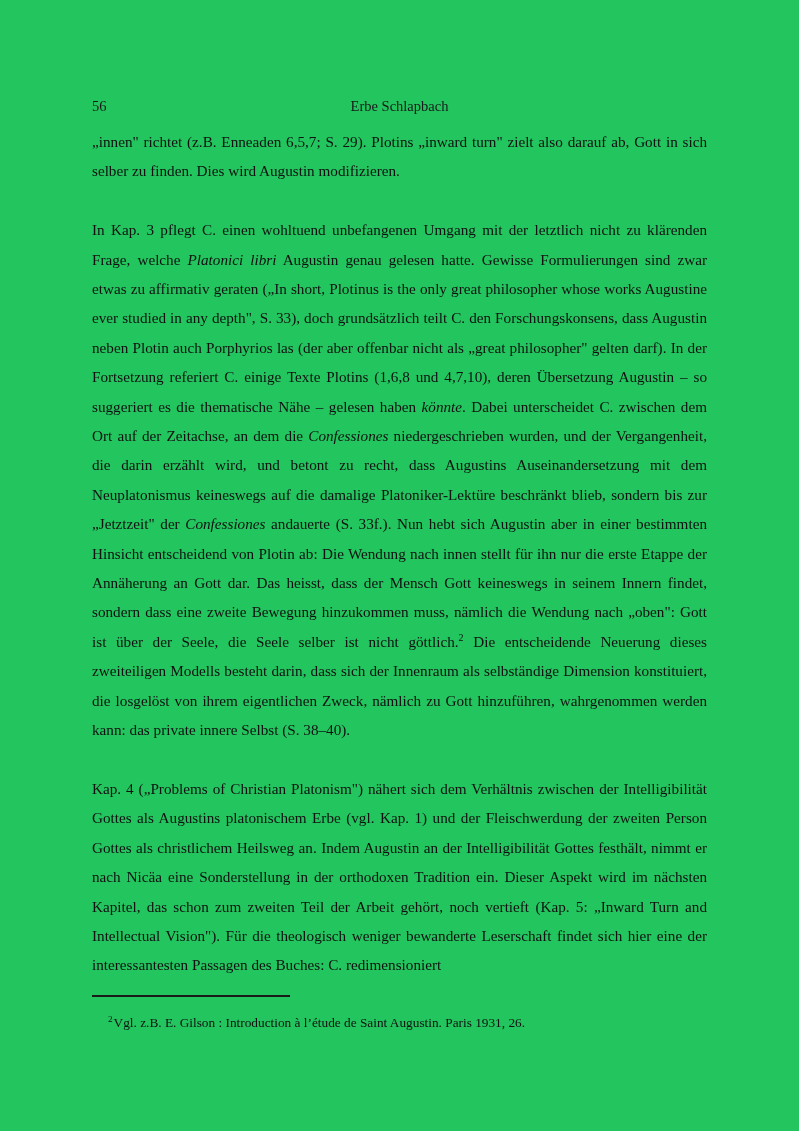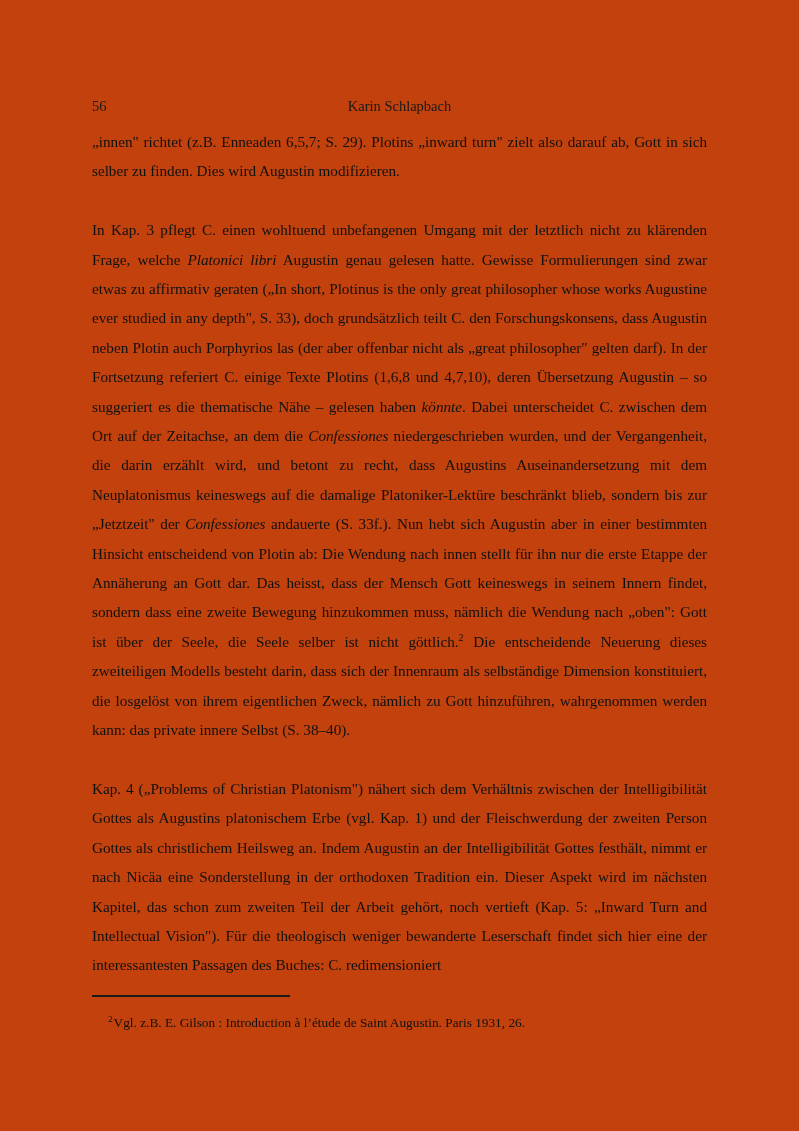--- a/index.html
+++ b/index.html
@@ -17,21 +17,21 @@
     color: #111111;
     -webkit-font-smoothing: antialiased;
   }
 
   .page {
     position: absolute;
     left: 0;
     top: 0;
     width: 799px;
     height: 1131px;
-    background: #c2410c;
+    background: #22c55e;
   }
 
   
   .running-head {
     position: absolute;
     left: 92px;
     top: 96px;
     width: 615px;
     height: 20px;
     font-size: 14.5px;
@@ -109,21 +109,21 @@
     margin-right: 1px;
   }
 </style>
 </head>
 <body>
 
 <div class="page">
 
   <div class="running-head">
     <span class="folio">56</span>
-    <span class="author">Karin Schlapbach</span>
+    <span class="author">Erbe Schlapbach</span>
   </div>
 
   <div class="body-block">
     <p class="para"><span>„innen" richtet (z.B. Enneaden 6,5,7; S. 29). Plotins „inward turn" zielt also darauf ab, Gott in sich selber zu finden. Dies wird Augustin modifizieren.</span></p>
     <p class="para"><span>In Kap. 3 pflegt C. einen wohltuend unbefangenen Umgang mit der letztlich nicht zu klärenden Frage, welche </span><i>Platonici libri</i><span> Augustin genau gelesen hatte. Gewisse Formulierungen sind zwar etwas zu affirmativ geraten („In short, Plotinus is the only great philosopher whose works Augustine ever studied in any depth", S. 33), doch grundsätzlich teilt C. den Forschungskonsens, dass Augustin neben Plotin auch Porphyrios las (der aber offenbar nicht als „great philosopher" gelten darf). In der Fortsetzung referiert C. einige Texte Plotins (1,6,8 und 4,7,10), deren Übersetzung Augustin ‒ so suggeriert es die thematische Nähe ‒ gelesen haben </span><i>könnte</i><span>. Dabei unterscheidet C. zwischen dem Ort auf der Zeitachse, an dem die </span><i>Confessiones</i><span> niedergeschrieben wurden, und der Vergangenheit, die darin erzählt wird, und betont zu recht, dass Augustins Auseinandersetzung mit dem Neuplatonismus keineswegs auf die damalige Platoniker-Lektüre beschränkt blieb, sondern bis zur „Jetztzeit" der </span><i>Confessiones</i><span> andauerte (S. 33f.). Nun hebt sich Augustin aber in einer bestimmten Hinsicht entscheidend von Plotin ab: Die Wendung nach innen stellt für ihn nur die erste Etappe der Annäherung an Gott dar. Das heisst, dass der Mensch Gott keineswegs in seinem Innern findet, sondern dass eine zweite Bewegung hinzukommen muss, nämlich die Wendung nach „oben": Gott ist über der Seele, die Seele selber ist nicht göttlich.</span><sup class="fn-ref">2</sup><span> Die entscheidende Neuerung dieses zweiteiligen Modells besteht darin, dass sich der Innenraum als selbständige Dimension konstituiert, die losgelöst von ihrem eigentlichen Zweck, nämlich zu Gott hinzuführen, wahrgenommen werden kann: das private innere Selbst (S. 38‒40).</span></p>
     <p class="para"><span>Kap. 4 („Problems of Christian Platonism") nähert sich dem Verhältnis zwischen der Intelligibilität Gottes als Augustins platonischem Erbe (vgl. Kap. 1) und der Fleischwerdung der zweiten Person Gottes als christlichem Heilsweg an. Indem Augustin an der Intelligibilität Gottes festhält, nimmt er nach Nicäa eine Sonderstellung in der orthodoxen Tradition ein. Dieser Aspekt wird im nächsten Kapitel, das schon zum zweiten Teil der Arbeit gehört, noch vertieft (Kap. 5: „Inward Turn and Intellectual Vision"). Für die theologisch weniger bewanderte Leserschaft findet sich hier eine der interessantesten Passagen des Buches: C. redimensioniert</span></p>
   </div>
 
   <div class="footnote-area">
     <div class="footnote-rule"></div>

